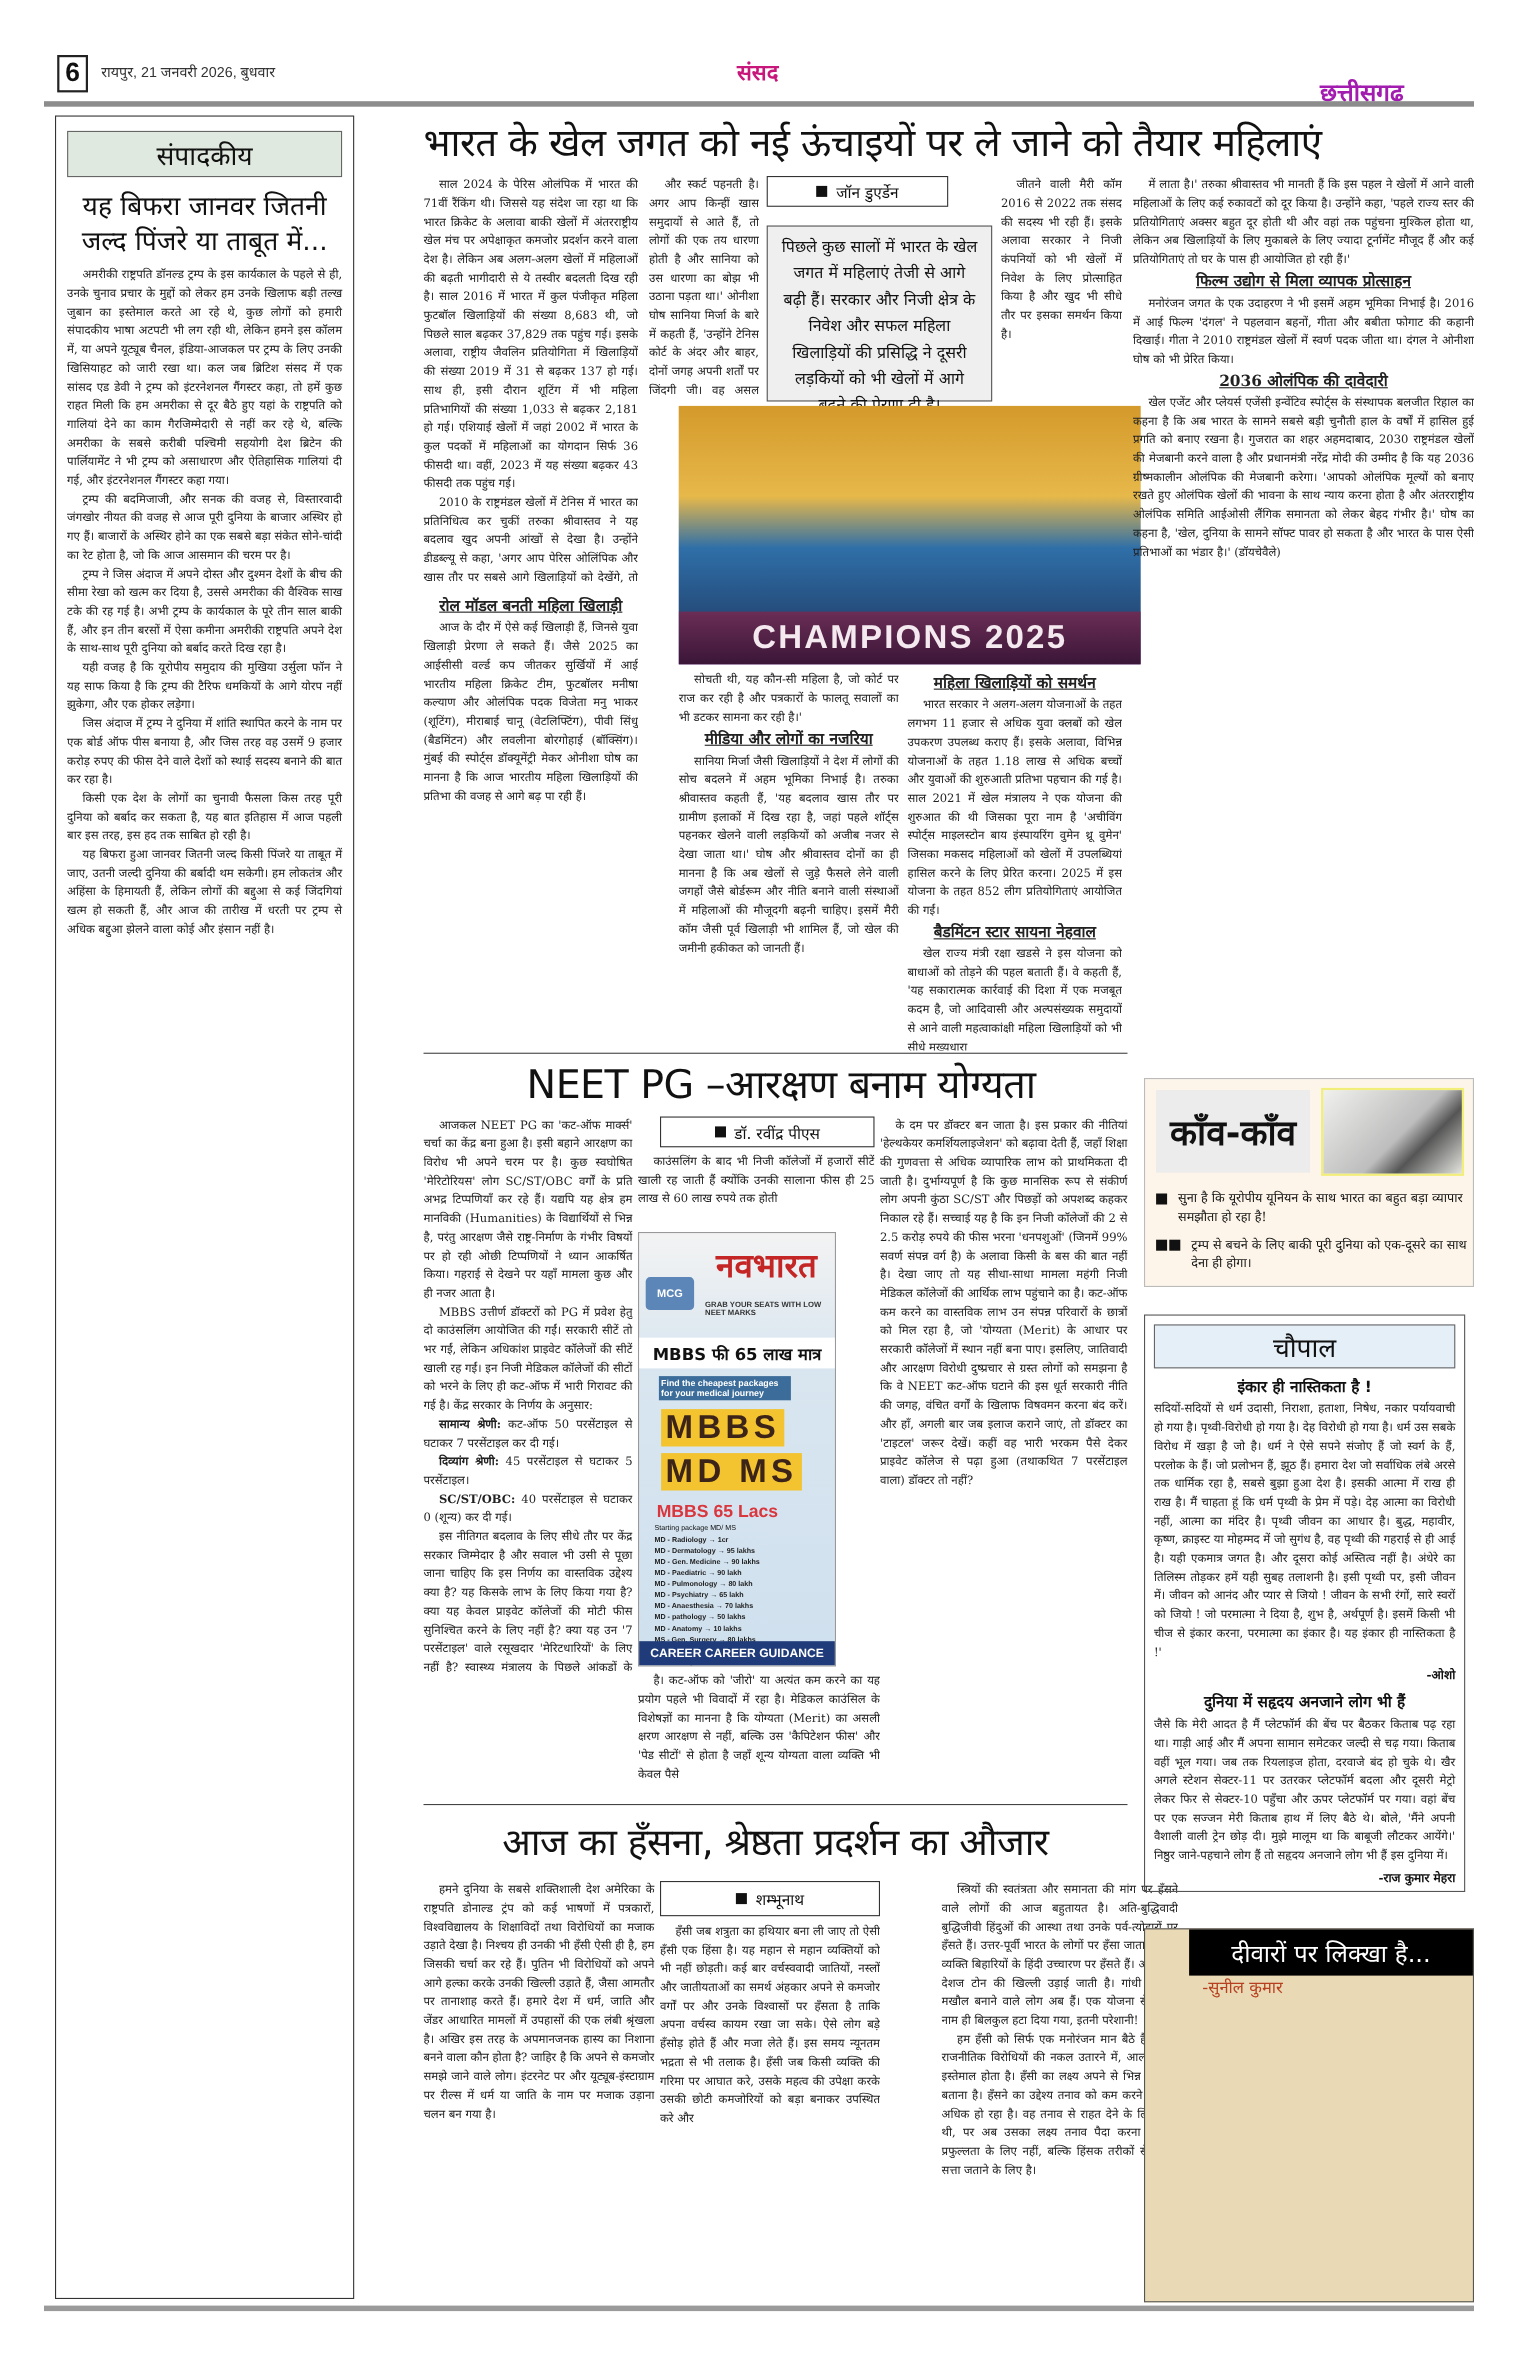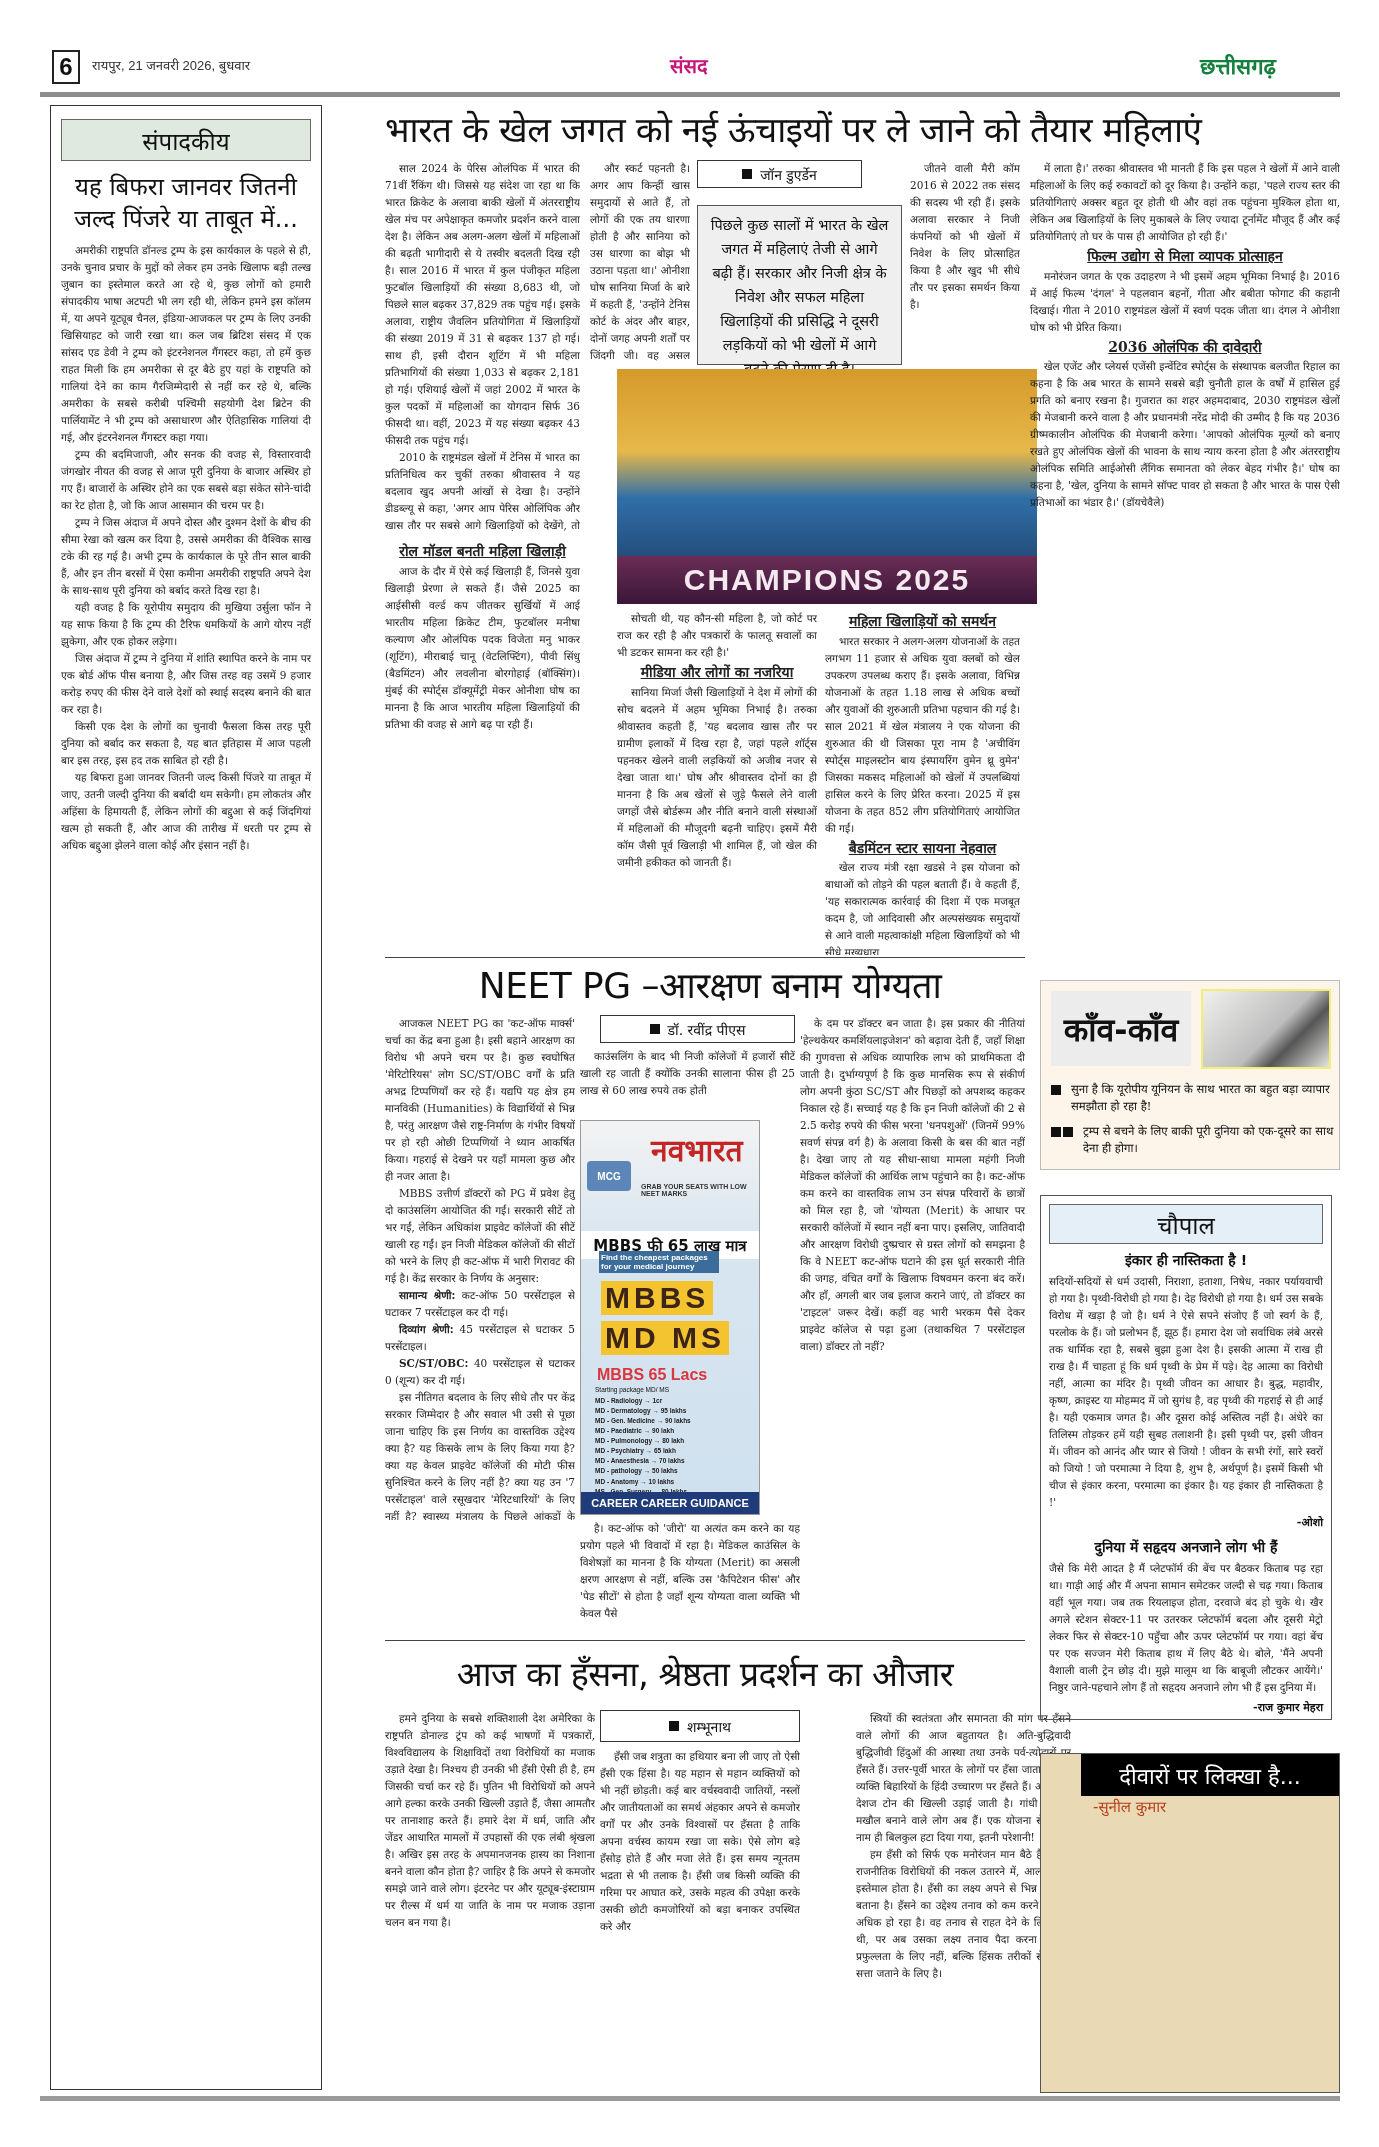--- a/index.html
+++ b/index.html
@@ -2,21 +2,21 @@
 <html><head>
 <meta charset="utf-8">
 <style>
   * { box-sizing: border-box; margin: 0; padding: 0; }
   body { width: 1379px; height: 2147px; background: #fff; font-family: "DejaVu Serif", serif; color: #111; position: relative; overflow: hidden; }
   .abs { position: absolute; }
   
   .page-num { left: 52px; top: 50px; width: 28px; height: 34px; border: 2px solid #222; font: bold 24px "Liberation Sans", sans-serif; display:flex; align-items:center; justify-content:center; }
   .dateline { left: 92px; top: 56px; font: 13px "Liberation Sans", sans-serif; color: #333; }
   .section-name { left: 670px; top: 52px; font: bold 20px "DejaVu Sans", sans-serif; color: #c8177b; }
-  .region-name { left: 1200px; top: 50px; font: bold 22px "DejaVu Sans", sans-serif; color: #15803d; }
+  .region-name { left: 1200px; top: 68px; font: bold 22px "DejaVu Sans", sans-serif; color: #a21caf; text-decoration: underline; }
   .top-rule { left: 40px; top: 92px; width: 1300px; height: 5px; background: #8c8c8c; }
   .bottom-rule { left: 40px; top: 2096px; width: 1300px; height: 5px; background: #9a9a9a; }
 
   
   .editorial { left: 50px; top: 105px; width: 272px; height: 1985px; border: 1px solid #333; padding: 8px 10px; }
   .ed-label { background: #dfe9df; border: 1px solid #666; height: 42px; font: 24px "DejaVu Sans", sans-serif; display:flex; align-items:center; justify-content:center; margin: 5px 0 10px; }
   .ed-title { font: 24px "DejaVu Sans", sans-serif; text-align: center; line-height: 1.35; margin-bottom: 6px; }
   .body-text { font: 10.5px "DejaVu Serif", serif; line-height: 1.62; text-align: justify; color: #222; }
   .body-text p { text-indent: 14px; }
 
@@ -29,21 +29,21 @@
   .sq { width: 10px; height: 10px; background: #111; display:inline-block; }
   .pull-quote { background: #efefef; border: 1px solid #555; font: 14.5px "DejaVu Sans", sans-serif; line-height: 1.65; padding: 8px 12px; text-align: center; }
   .photo-champ { left: 617px; top: 369px; width: 420px; height: 235px; background: linear-gradient(180deg,#d49a2b 0%,#e7b84a 35%,#2f6fa8 55%,#254d7c 80%,#5a2a6e 100%); overflow: hidden; }
   .champ-band { position:absolute; left:0; bottom:0; width:100%; height:48px; background: linear-gradient(180deg,#6b2d55,#3a1638); color:#f3e9ef; font: bold 30px "Liberation Sans", sans-serif; display:flex; align-items:center; justify-content:center; letter-spacing:2px; }
   .rule-h { position:absolute; height:1px; background:#444; }
 
   
   .neet-headline { left: 390px; top: 960px; width: 640px; font: 36px "DejaVu Sans", sans-serif; letter-spacing: -0.5px; text-align:center; }
   .ad-photo { left: 580px; top: 1120px; width: 180px; height: 395px; background: linear-gradient(180deg,#f3f3f3 0%, #d9e6f0 30%, #cfe0ee 100%); border:1px solid #999; overflow:hidden; }
   .ad-brand { position:absolute; left:70px; top:8px; font: bold 30px "DejaVu Sans", sans-serif; color:#c42626; }
-  .ad-strip { position:absolute; left:0; top:95px; width:100%; height:28px; background:#fff; font: bold 15px "DejaVu Sans", sans-serif; display:flex; align-items:center; justify-content:center;margin-top:15px; }
+  .ad-strip { position:absolute; left:0; top:95px; width:100%; height:28px; background:#fff; font: bold 15px "DejaVu Sans", sans-serif; display:flex; align-items:center; justify-content:center; }
   .ad-mbbs { position:absolute; left:20px; top:160px; font: bold 30px "Liberation Sans", sans-serif; color:#3d2418; background:#f3c430; padding:0 4px; letter-spacing:4px; }
   .ad-mdms { position:absolute; left:20px; top:200px; font: bold 30px "Liberation Sans", sans-serif; color:#3d2418; background:#f3c430; padding:0 4px; letter-spacing:4px; }
   .ad-lacs { position:absolute; left:16px; top:245px; font: bold 16px "Liberation Sans", sans-serif; color:#d9363e; }
   .ad-list { position:absolute; left:14px; top:275px; font: bold 6.5px "Liberation Sans", sans-serif; line-height: 1.55; color:#222; }
   .ad-foot { position:absolute; left:0; bottom:0; width:100%; height:22px; background:#1f3b7a; color:#fff; font: bold 11px "Liberation Sans", sans-serif; display:flex; align-items:center; justify-content:center; }
 
   
   .kaav-box { left: 1040px; top: 980px; width: 300px; height: 190px; background: #fdf5ea; border: 1px solid #bbb; }
   .kaav-title { position:absolute; left:10px; top:10px; width:140px; height:75px; background:#ececec; font: bold 32px "DejaVu Sans", sans-serif; display:flex; align-items:center; justify-content:center; }
   .kaav-img { position:absolute; left:160px; top:8px; width:130px; height:80px; border:2px solid #f2ee7a; background: linear-gradient(135deg,#f0f0ee,#bdbdbd 55%,#555 70%,#e4e4e0); }

